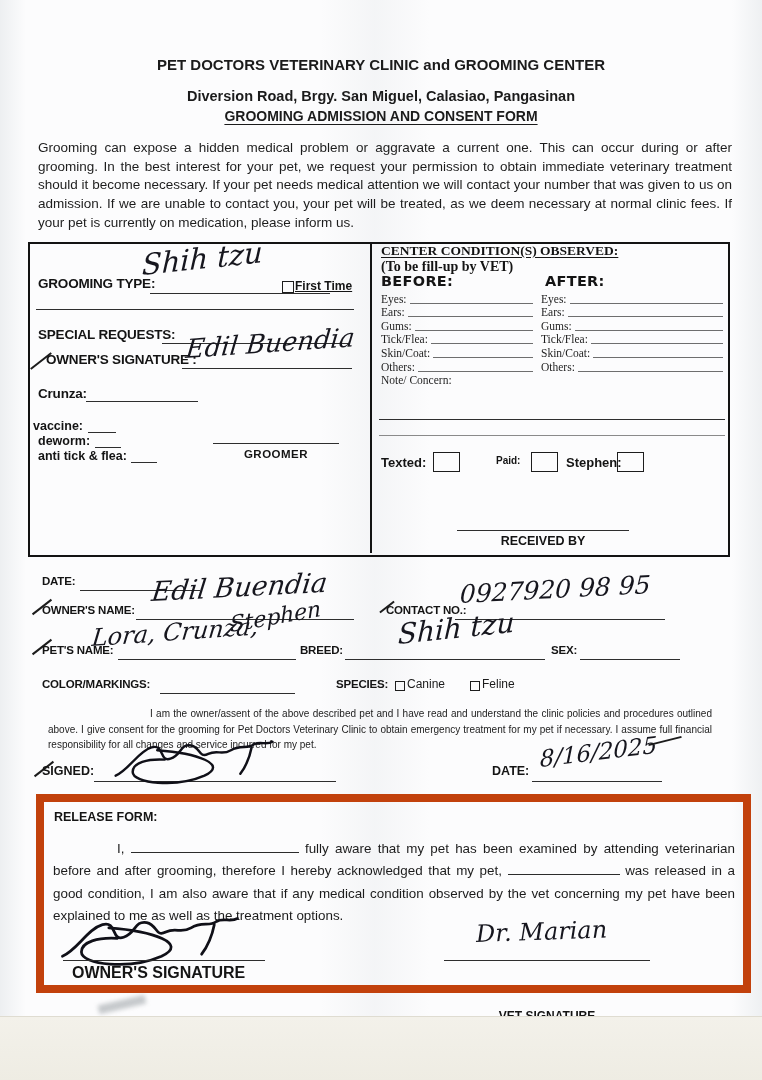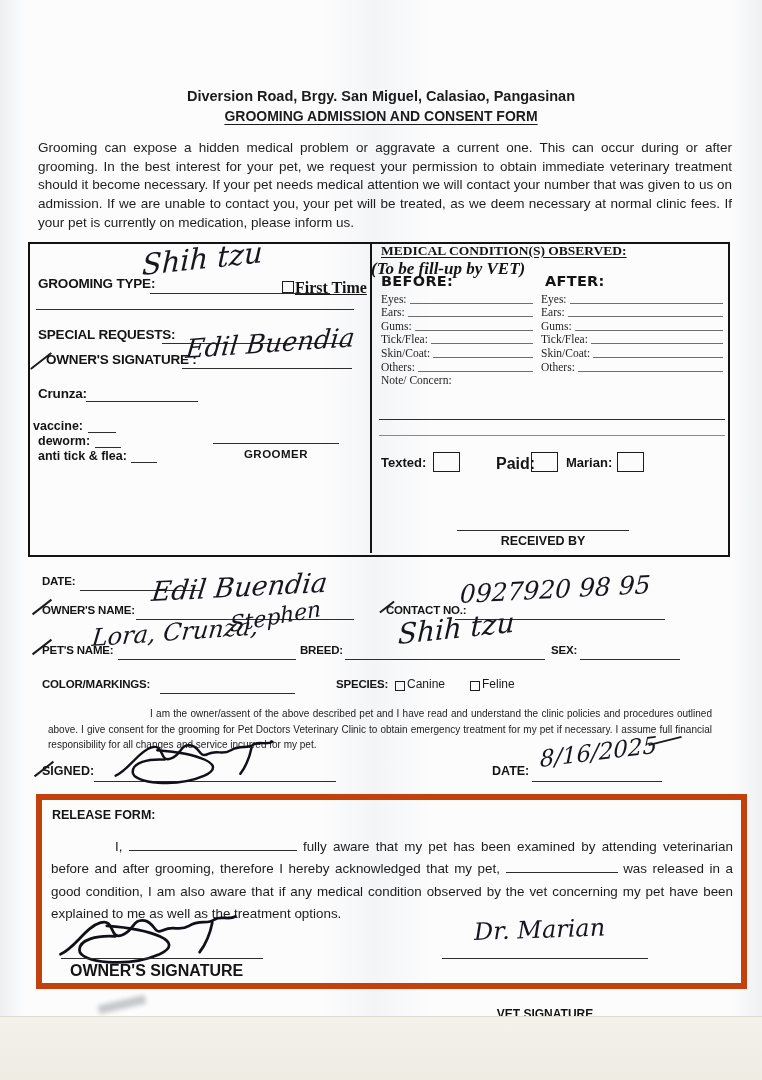--- a/index.html
+++ b/index.html
@@ -30,33 +30,34 @@
 </style>
 </head>
 <body>
 
 <div class="page">
 
   <div class="shade" style="left:0;top:0;width:26px;height:100%;background:linear-gradient(90deg,#edeff1,rgba(255,255,255,0));"></div>
   <div class="shade" style="right:0;top:0;width:30px;height:100%;background:linear-gradient(270deg,#eef0f2,rgba(255,255,255,0));"></div>
   <div class="shade" style="left:320px;top:0;width:110px;height:100%;background:linear-gradient(90deg,rgba(255,255,255,0),rgba(185,192,198,0.12),rgba(255,255,255,0));"></div>
 
+  <div class="center" style="top:56px;font-size:15px;font-weight:bold;">PET DOCTORS VETERINARY CLINIC and GROOMING CENTER</div>
   <div class="center" style="top:88px;font-size:14.5px;font-weight:bold;">Diversion Road, Brgy. San Miguel, Calasiao, Pangasinan</div>
   <div class="center" style="top:108px;font-size:14px;font-weight:bold;text-decoration:underline;text-underline-offset:3px;">GROOMING ADMISSION AND CONSENT FORM</div>
 
   <p class="para" style="left:38px;top:139px;width:694px;font-size:13.5px;line-height:18.7px;color:#1d1d1d;">Grooming can expose a hidden medical problem or aggravate a current one. This can occur during or after grooming. In the best interest for your pet, we request your permission to obtain immediate veterinary treatment should it become necessary. If your pet needs medical attention we will contact your number that was given to us on admission. If we are unable to contact you, your pet will be treated, as we deem necessary at normal clinic fees. If your pet is currently on medication, please inform us.</p>
 
   <div style="position:absolute;left:28px;top:242px;width:698px;height:311px;border:2px solid #131313;"></div>
   <div style="position:absolute;left:370px;top:242px;width:2px;height:311px;background:#131313;"></div>
 
   <span class="lbl lbl-md" style="left:38px;top:276px;">GROOMING TYPE:</span>
   <span class="hw" style="left:142px;top:248px;font-size:29px;transform:rotate(-6deg) skewX(-8deg);">Shih tzu</span>
   <div class="line" style="left:150px;top:293px;width:180px;"></div>
   <div class="cb" style="left:282px;top:281px;width:10px;height:10px;border-width:1.3px;"></div>
-  <span class="lbl" style="left:295px;top:279px;font-size:16px;text-decoration:underline;font-family:Liberation Serif, serif;">First Time</span>
+  <span class="lbl" style="left:295px;top:279px;font-size:12px;text-decoration:underline;">First Time</span>
   <div class="line" style="left:36px;top:309px;width:318px;"></div>
 
   <span class="lbl lbl-md" style="left:38px;top:327px;">SPECIAL REQUESTS:</span>
   <div class="line" style="left:162px;top:343px;width:188px;"></div>
 
   <span class="pen" style="left:28px;top:360px;width:26px;"></span>
   <span class="lbl lbl-md" style="left:38px;top:352px;margin-left:8px;">OWNER'S SIGNATURE :</span>
   <span class="hw" style="left:186px;top:334px;font-size:26px;transform:rotate(-4deg) skewX(-10deg);">Edil Buendia</span>
   <div class="line" style="left:182px;top:368px;width:170px;"></div>
 
@@ -66,22 +67,22 @@
   <span class="lbl" style="left:33px;top:419px;font-size:12.5px;">vaccine:</span>
   <div class="line" style="left:88px;top:432px;width:28px;"></div>
   <span class="lbl" style="left:38px;top:434px;font-size:12.5px;">deworm:</span>
   <div class="line" style="left:95px;top:447px;width:26px;"></div>
   <span class="lbl" style="left:38px;top:449px;font-size:12.5px;">anti tick &amp; flea:</span>
   <div class="line" style="left:131px;top:462px;width:26px;"></div>
 
   <div class="line" style="left:213px;top:443px;width:126px;"></div>
   <span class="lbl" style="left:213px;top:448px;width:126px;text-align:center;font-size:11.5px;letter-spacing:0.5px;">GROOMER</span>
 
-  <span class="lbl serif" style="left:381px;top:243px;font-size:13.5px;text-decoration:underline;text-underline-offset:2px;">MEDICAL CONDITION(S) OBSERVED:</span>
-  <span class="lbl serif" style="left:371px;top:259px;font-size:17px;font-style:italic;">(To be fill-up by VET)</span>
+  <span class="lbl serif" style="left:381px;top:243px;font-size:13.5px;text-decoration:underline;text-underline-offset:2px;">CENTER CONDITION(S) OBSERVED:</span>
+  <span class="lbl serif" style="left:381px;top:259px;font-size:14px;">(To be fill-up by VET)</span>
   <span class="lbl" style="left:381px;top:273px;font-size:14.5px;font-family:'DejaVu Sans',sans-serif;letter-spacing:0.3px;">BEFORE:</span>
   <span class="lbl" style="left:545px;top:273px;font-size:14.5px;font-family:'DejaVu Sans',sans-serif;letter-spacing:0.3px;">AFTER:</span>
 
   <div class="mrows">
     <div class="mrow">
       <span class="mcell-b">
           <span class="mlabel">Eyes:</span>
           <span class="mfill"></span>
         </span>
       <span class="mcell-a">
@@ -142,23 +143,23 @@
     <div class="mrow">
       <span class="mlabel">Note/ Concern:</span>
     </div>
   </div>
 
   <div class="line" style="left:379px;top:419px;width:346px;"></div>
   <div class="line line-thin" style="left:379px;top:435px;width:346px;"></div>
 
   <span class="lbl" style="left:381px;top:455px;font-size:13px;">Texted:</span>
   <div class="cb" style="left:433px;top:452px;width:25px;height:18px;"></div>
-  <span class="lbl" style="left:496px;top:455px;font-size:16px;">Paid:</span>
+  <span class="lbl" style="left:496px;top:455px;font-size:10px;">Paid:</span>
   <div class="cb" style="left:531px;top:452px;width:25px;height:18px;"></div>
-  <span class="lbl" style="left:566px;top:455px;font-size:13px;">Marian:</span>
+  <span class="lbl" style="left:566px;top:455px;font-size:13px;">Stephen:</span>
   <div class="cb" style="left:617px;top:452px;width:25px;height:18px;"></div>
 
   <div class="line" style="left:457px;top:530px;width:172px;"></div>
   <span class="lbl" style="left:457px;top:534px;width:172px;text-align:center;font-size:12.5px;">RECEIVED BY</span>
 
   <span class="lbl lbl-sm" style="left:42px;top:575px;">DATE:</span>
   <div class="line" style="left:80px;top:590px;width:120px;"></div>
 
   <span class="pen" style="left:30px;top:606px;width:24px;"></span>
   <span class="lbl lbl-sm" style="left:42px;top:604px;">OWNER'S NAME:</span>
@@ -200,21 +201,21 @@
   <svg class="sig-svg" style="left:110px;top:736px;" width="170" height="52" viewBox="0 0 180 55">
     <path d="M6 42 C20 36 30 16 44 12 C58 8 52 28 64 24 C76 20 74 8 86 10 C96 12 94 24 104 19 C114 14 118 21 128 15 C138 9 146 14 152 9 C158 5 166 10 172 6"></path>
     <path d="M50 15 C92 18 126 30 100 42 C70 55 24 50 24 38 C24 28 40 24 58 25"></path>
     <path d="M150 12 C148 22 144 32 138 40"></path>
   </svg>
   <span class="lbl" style="left:492px;top:764px;font-size:12.5px;">DATE:</span>
   <div class="line" style="left:532px;top:781px;width:130px;"></div>
   <span class="hw" style="left:540px;top:746px;font-size:23px;transform:rotate(-7deg) skewX(-8deg);">8/16/2025</span>
   <span class="pen" style="left:648px;top:740px;width:34px;transform:rotate(-14deg);"></span>
 
-  <div style="position:absolute;left:36px;top:794px;width:699px;height:183px;border:6px solid #c2410c;">
+  <div style="position:absolute;left:36px;top:794px;width:699px;height:183px;border:8px solid #c2410c;">
     <span class="lbl" style="left:10px;top:8px;font-size:12.5px;">RELEASE FORM:</span>
     <p class="para" style="left:9px;top:36px;width:682px;font-size:13.4px;line-height:22.4px;color:#1c1c1c;">
       <span style="display:inline-block;width:64px;"></span><span>I,</span>
       <span class="blank" style="width:168px;"></span>
       <span>fully aware that my pet has been examined by attending veterinarian before and after grooming, therefore I hereby acknowledged that my pet,</span>
       <span class="blank" style="width:112px;"></span>
       <span>was released in a good condition, I am also aware that if any medical condition observed by the vet concerning my pet have been explained to me as well as the treatment options.</span>
     </p>
     <svg class="sig-svg" style="left:12px;top:110px;" width="190" height="58" viewBox="0 0 180 55">
       <path d="M6 42 C20 36 30 16 44 12 C58 8 52 28 64 24 C76 20 74 8 86 10 C96 12 94 24 104 19 C114 14 118 21 128 15 C138 9 146 14 152 9 C158 5 166 10 172 6"></path>

